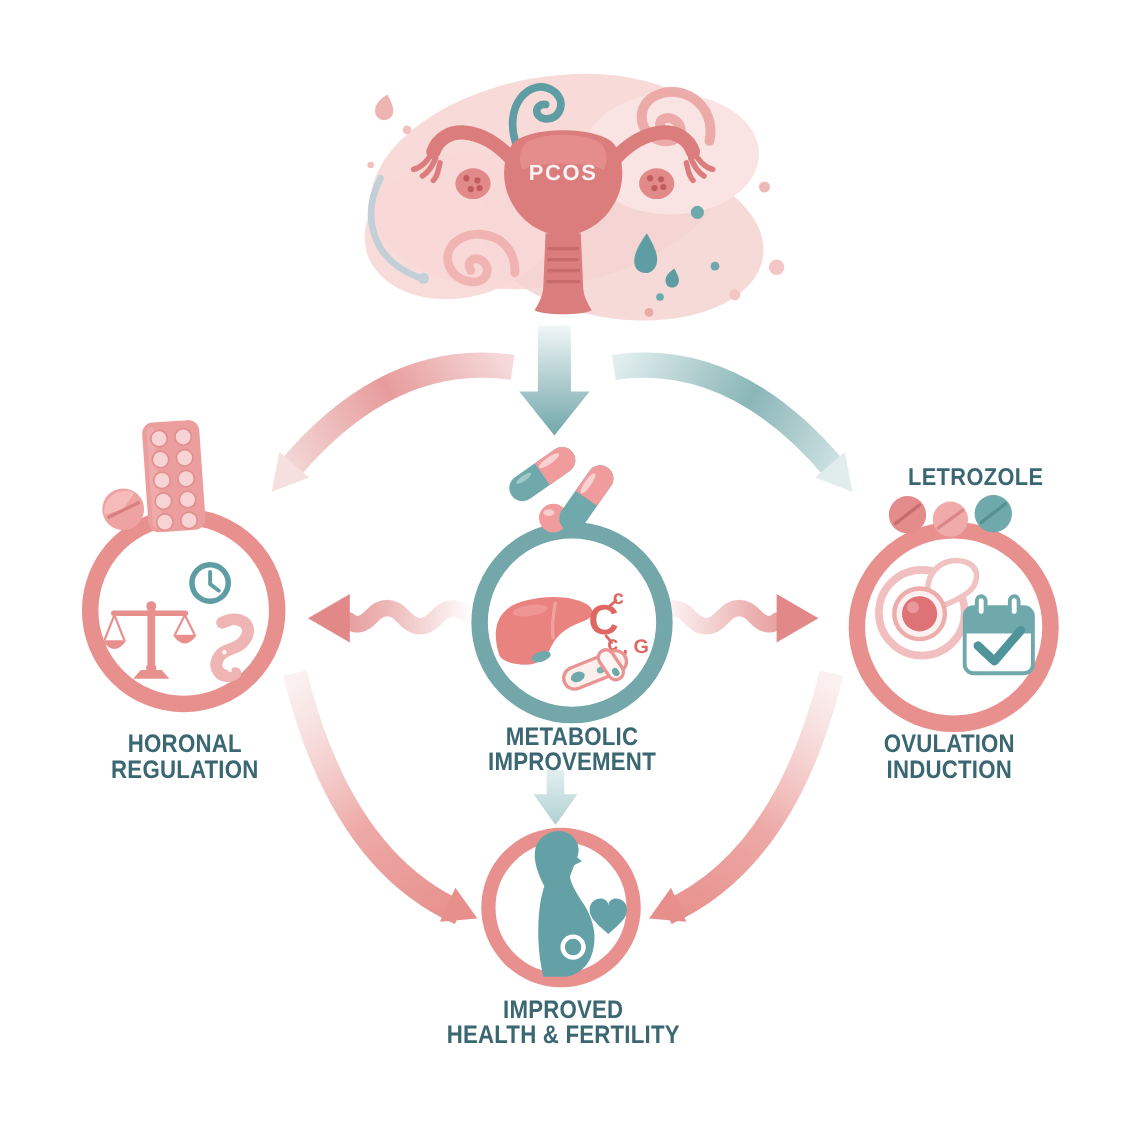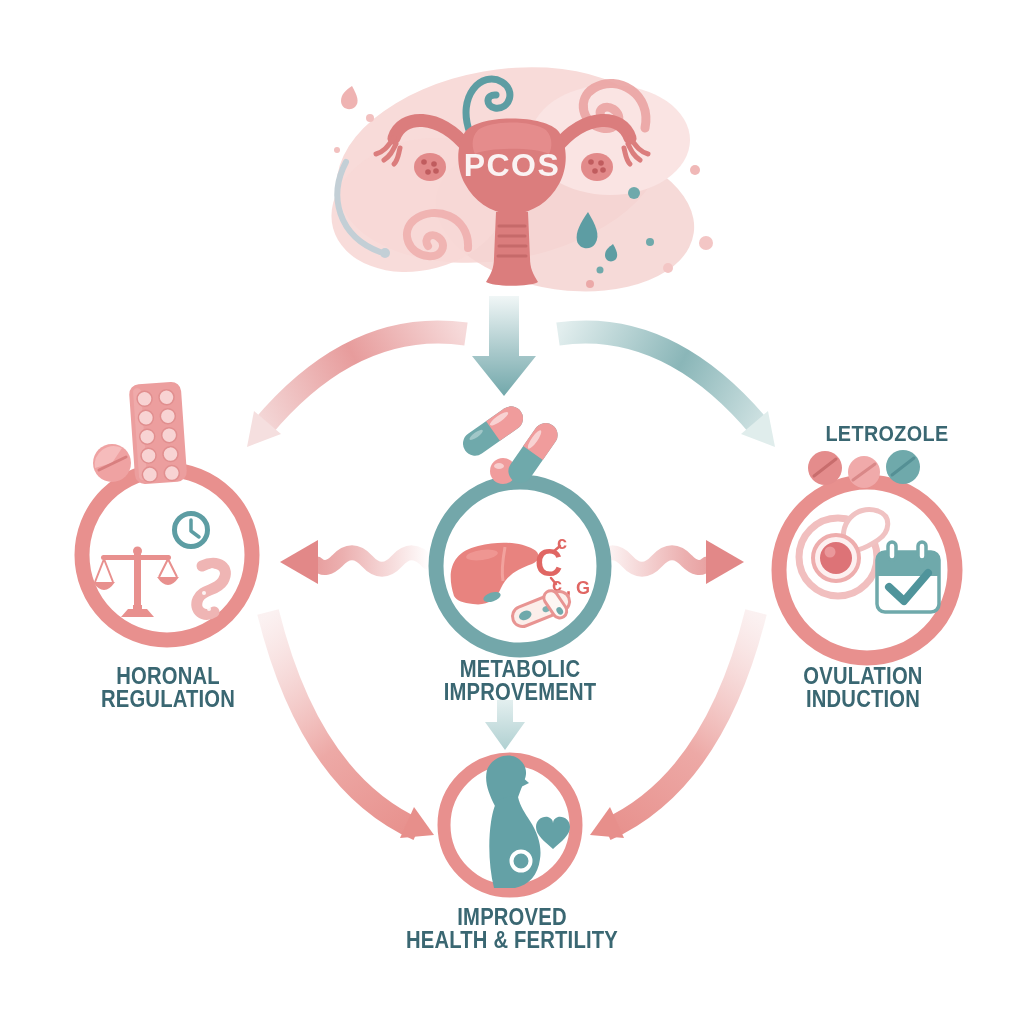--- a/index.html
+++ b/index.html
@@ -3,21 +3,21 @@
 <meta charset="utf-8">
 <style>
   html,body{margin:0;padding:0;background:#fff;}
   .canvas{position:relative;width:1024px;height:1024px;background:#ffffff;overflow:hidden;
           font-family:"Liberation Sans",sans-serif;}
   .art{position:absolute;left:0;top:0;width:1024px;height:1024px;}
   .node-label{position:absolute;color:#3a6772;font-weight:700;font-size:23px;line-height:1.0;
               text-align:center;letter-spacing:.2px;transform:scaleX(.88);transform-origin:50% 50%;}
   .drug-label{position:absolute;color:#3a6772;font-weight:700;font-size:22px;text-align:center;
               letter-spacing:.4px;transform:scaleX(.9);transform-origin:50% 50%;}
-  .pcos-label{position:absolute;color:#faf3f3;font-weight:700;font-size:32px;text-align:center;
+  .pcos-label{position:absolute;color:#faf3f3;font-weight:700;font-size:20px;text-align:center;
               letter-spacing:1.5px;}
 </style>
 </head>
 <body>
 
 <div class="canvas">
 
 <svg class="art" viewBox="0 0 1024 1024" aria-hidden="true">
   <defs>
     <linearGradient id="gDown" gradientUnits="userSpaceOnUse" x1="504" y1="294" x2="504" y2="398">

